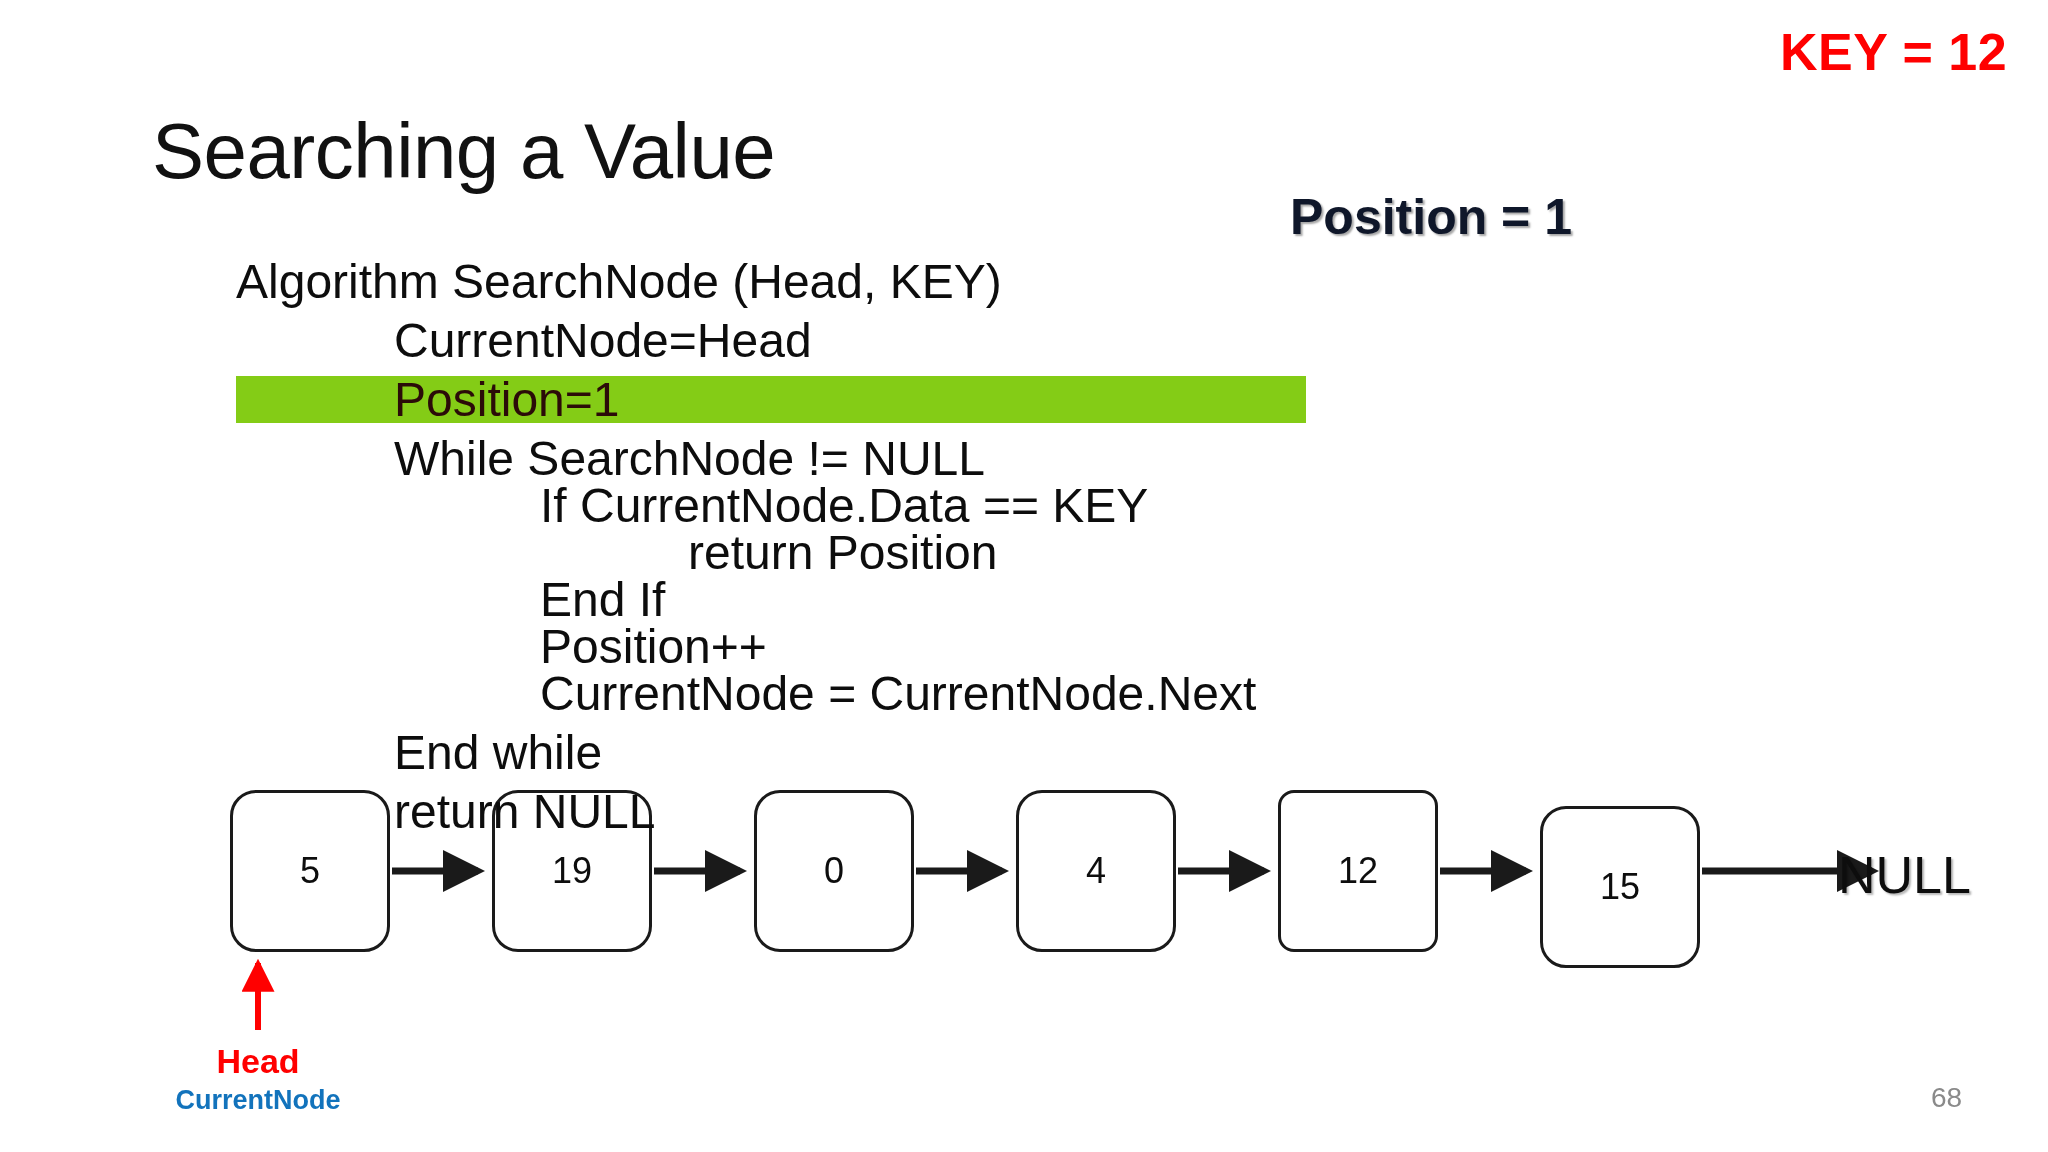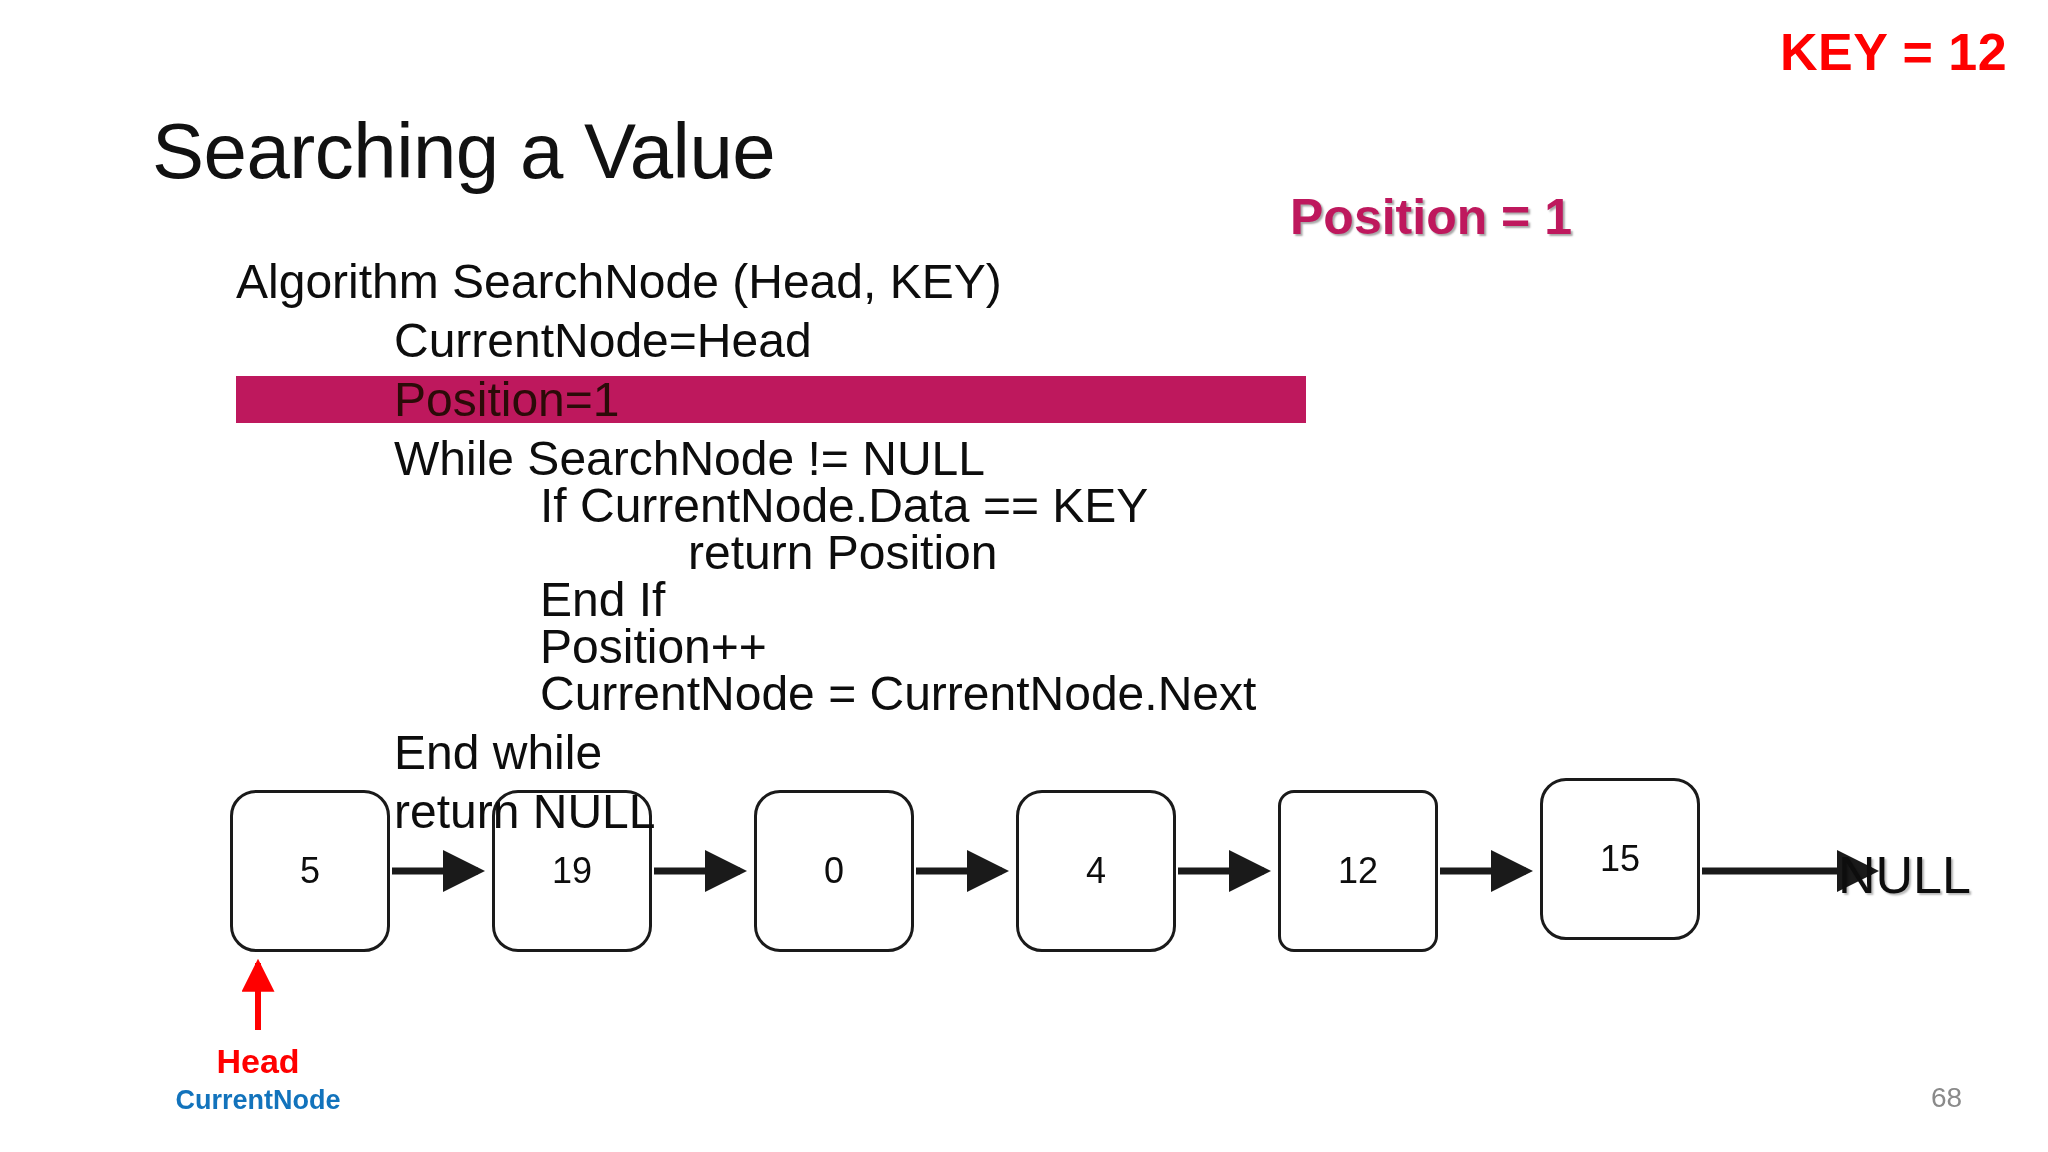--- a/index.html
+++ b/index.html
@@ -43,21 +43,21 @@
     line-height: 1;
   }
 
   
   #position-readout {
     position: absolute;
     left: 1290px;
     top: 188px;
     font-size: 50px;
     font-weight: 600;
-    color: #be185d;
+    color: #0f172a;
     white-space: nowrap;
     text-shadow: 2px 2px 2px rgba(0,0,0,0.35);
   }
 
   
   #algorithm-block {
     position: absolute;
     left: 236px;
     top: 258px;
     font-size: 48px;
@@ -74,21 +74,21 @@
     display: inline-block;
     position: relative;
     z-index: 2;
   }
   .ind-0 { padding-left: 0px; }
   .ind-1 { padding-left: 158px; margin-top: 12px; }
   .ind-2 { padding-left: 304px; }
   .ind-3 { padding-left: 452px; }
 
   .code-line.highlight {
-    background: #be185d;
+    background: #84cc16;
     width: 912px;
     margin-left: 0px;
   }
   .code-line.highlight .code-text {
     color: #2b0b08;
   }
 
   
   #linked-list {
     position: absolute;
@@ -213,21 +213,21 @@
       </div>
       <div class="ll-node" style="left: 754px; top: 790px;">
         <div class="ll-value">0</div>
       </div>
       <div class="ll-node" style="left: 1016px; top: 790px;">
         <div class="ll-value">4</div>
       </div>
       <div class="ll-node" style="left: 1278px; top: 790px; border-radius: 16px;">
         <div class="ll-value">12</div>
       </div>
-      <div class="ll-node" style="left: 1540px; top: 778px;">
+      <div class="ll-node" style="left: 1540px; top: 806px;">
         <div class="ll-value">15</div>
       </div>
     </div>
 
   <div id="null-label">NULL</div>
 
   <div id="head-label">Head</div>
   <div id="currentnode-label">CurrentNode</div>
 
   <div id="slide-number">68</div>

